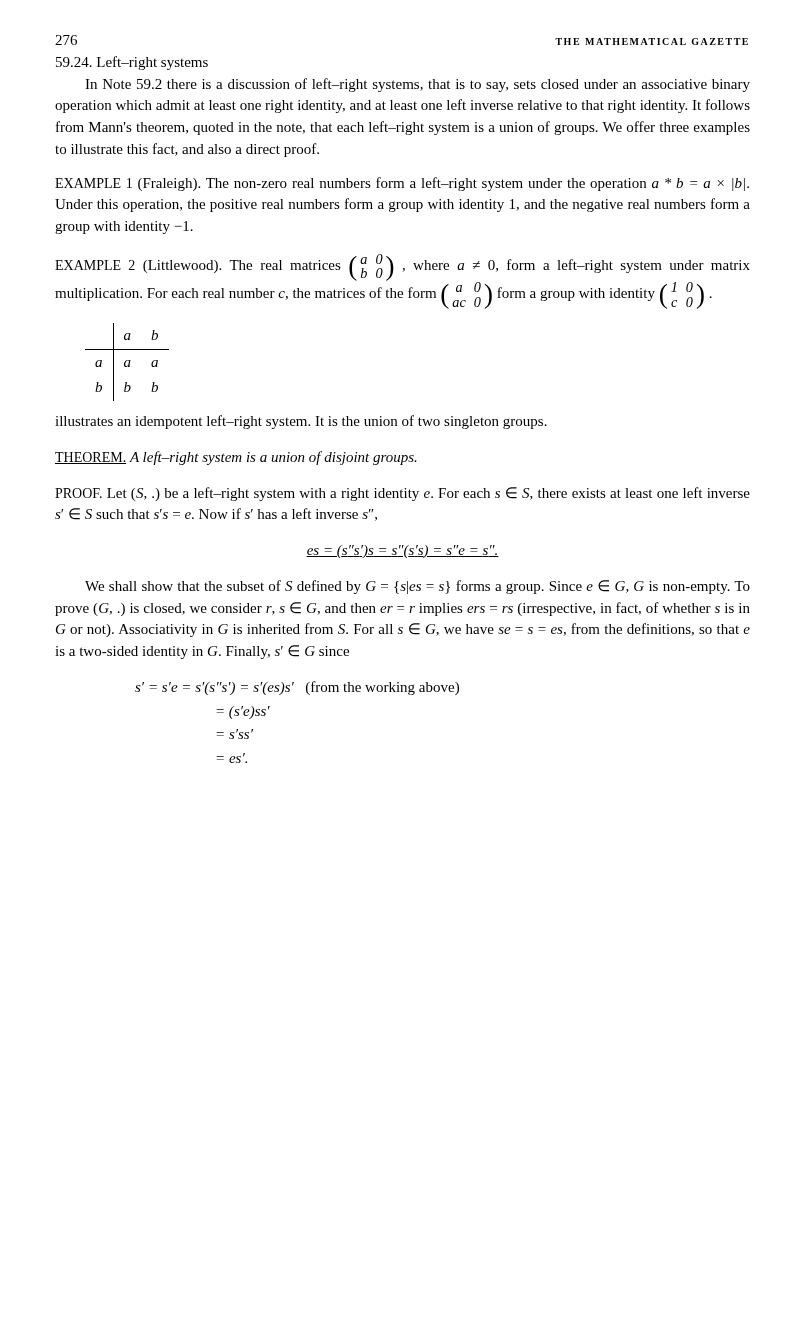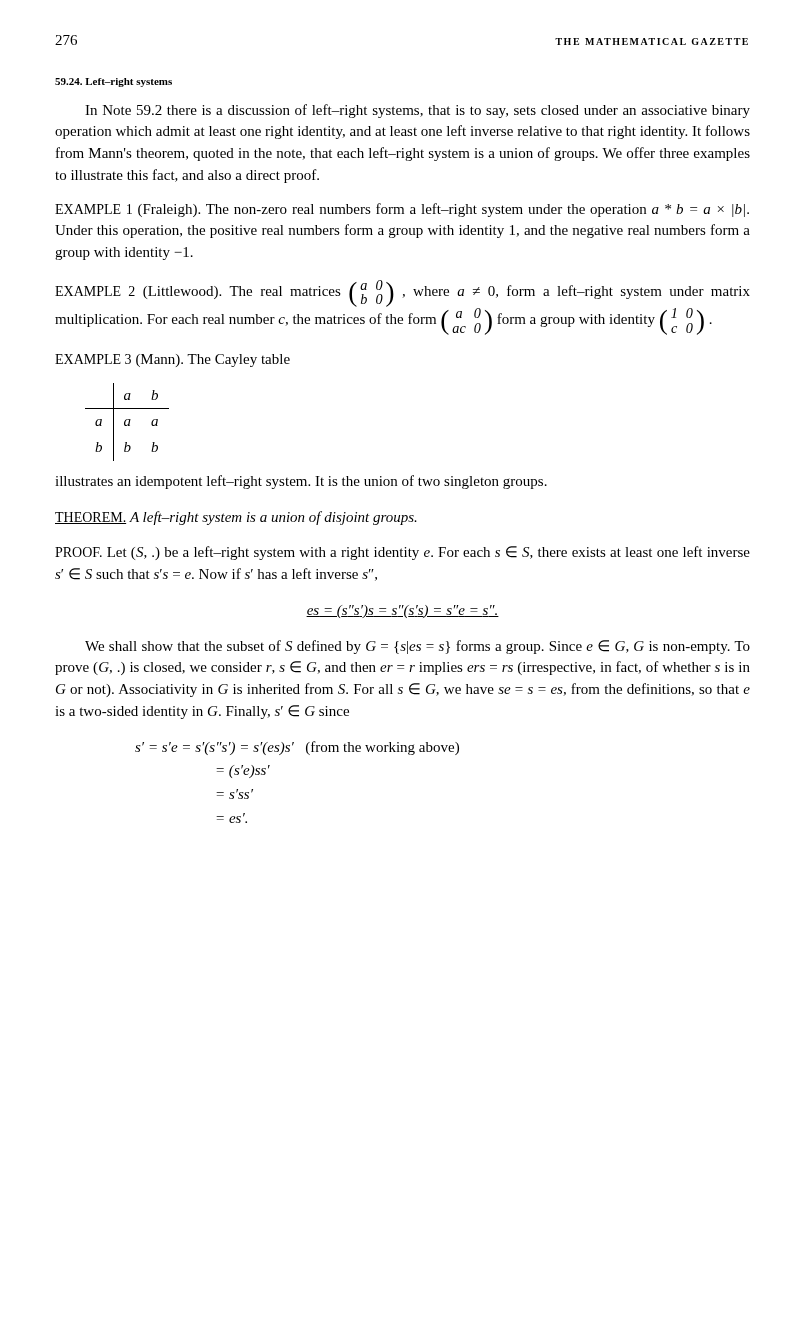--- a/index.html
+++ b/index.html
@@ -16,39 +16,37 @@
       line-height: 1.45;
       width: 800px;
       min-height: 1328px;
       padding: 30px 50px 40px 55px;
     }
 
     .page-header {
       display: flex;
       justify-content: space-between;
       align-items: baseline;
-      margin-bottom: 22px;
     }
 
     .page-number {
       font-size: 15px;
       font-weight: normal;
     }
 
     .journal-title {
       font-size: 10px;
       font-weight: bold;
       letter-spacing: 1.5px;
       text-transform: uppercase;
     }
 
     .section-title {
-      font-weight: bold;
-      font-size: 11px;
-      margin-bottom: 10px;
+      font-weight: normal;
+      font-size: 15px;
     }
 
     .body-text {
       text-align: justify;
       margin-bottom: 12px;
       text-indent: 2em;
     }
 
     .body-text-noindent {
       text-align: justify;
@@ -230,24 +228,20 @@
         <span class="matrix-cell"><i>c</i></span>
         <span class="matrix-cell">0</span>
       </span>
       <span class="matrix-paren-right">)</span>
     </span>
     <span>.</span>
   </p>
 </div>
 
 <div class="example-block">
-  <p class="body-text-noindent">
-    <span class="example-label">EXAMPLE 3</span>
-    <span> (Mann). The Cayley table</span>
-  </p>
   <table class="cayley-table">
     <tbody>
       <tr class="header-row">
         <td class="left-col"></td>
         <td><i>a</i></td>
         <td><i>b</i></td>
       </tr>
       <tr>
         <td class="left-col"><i>a</i></td>
         <td><i>a</i></td>

